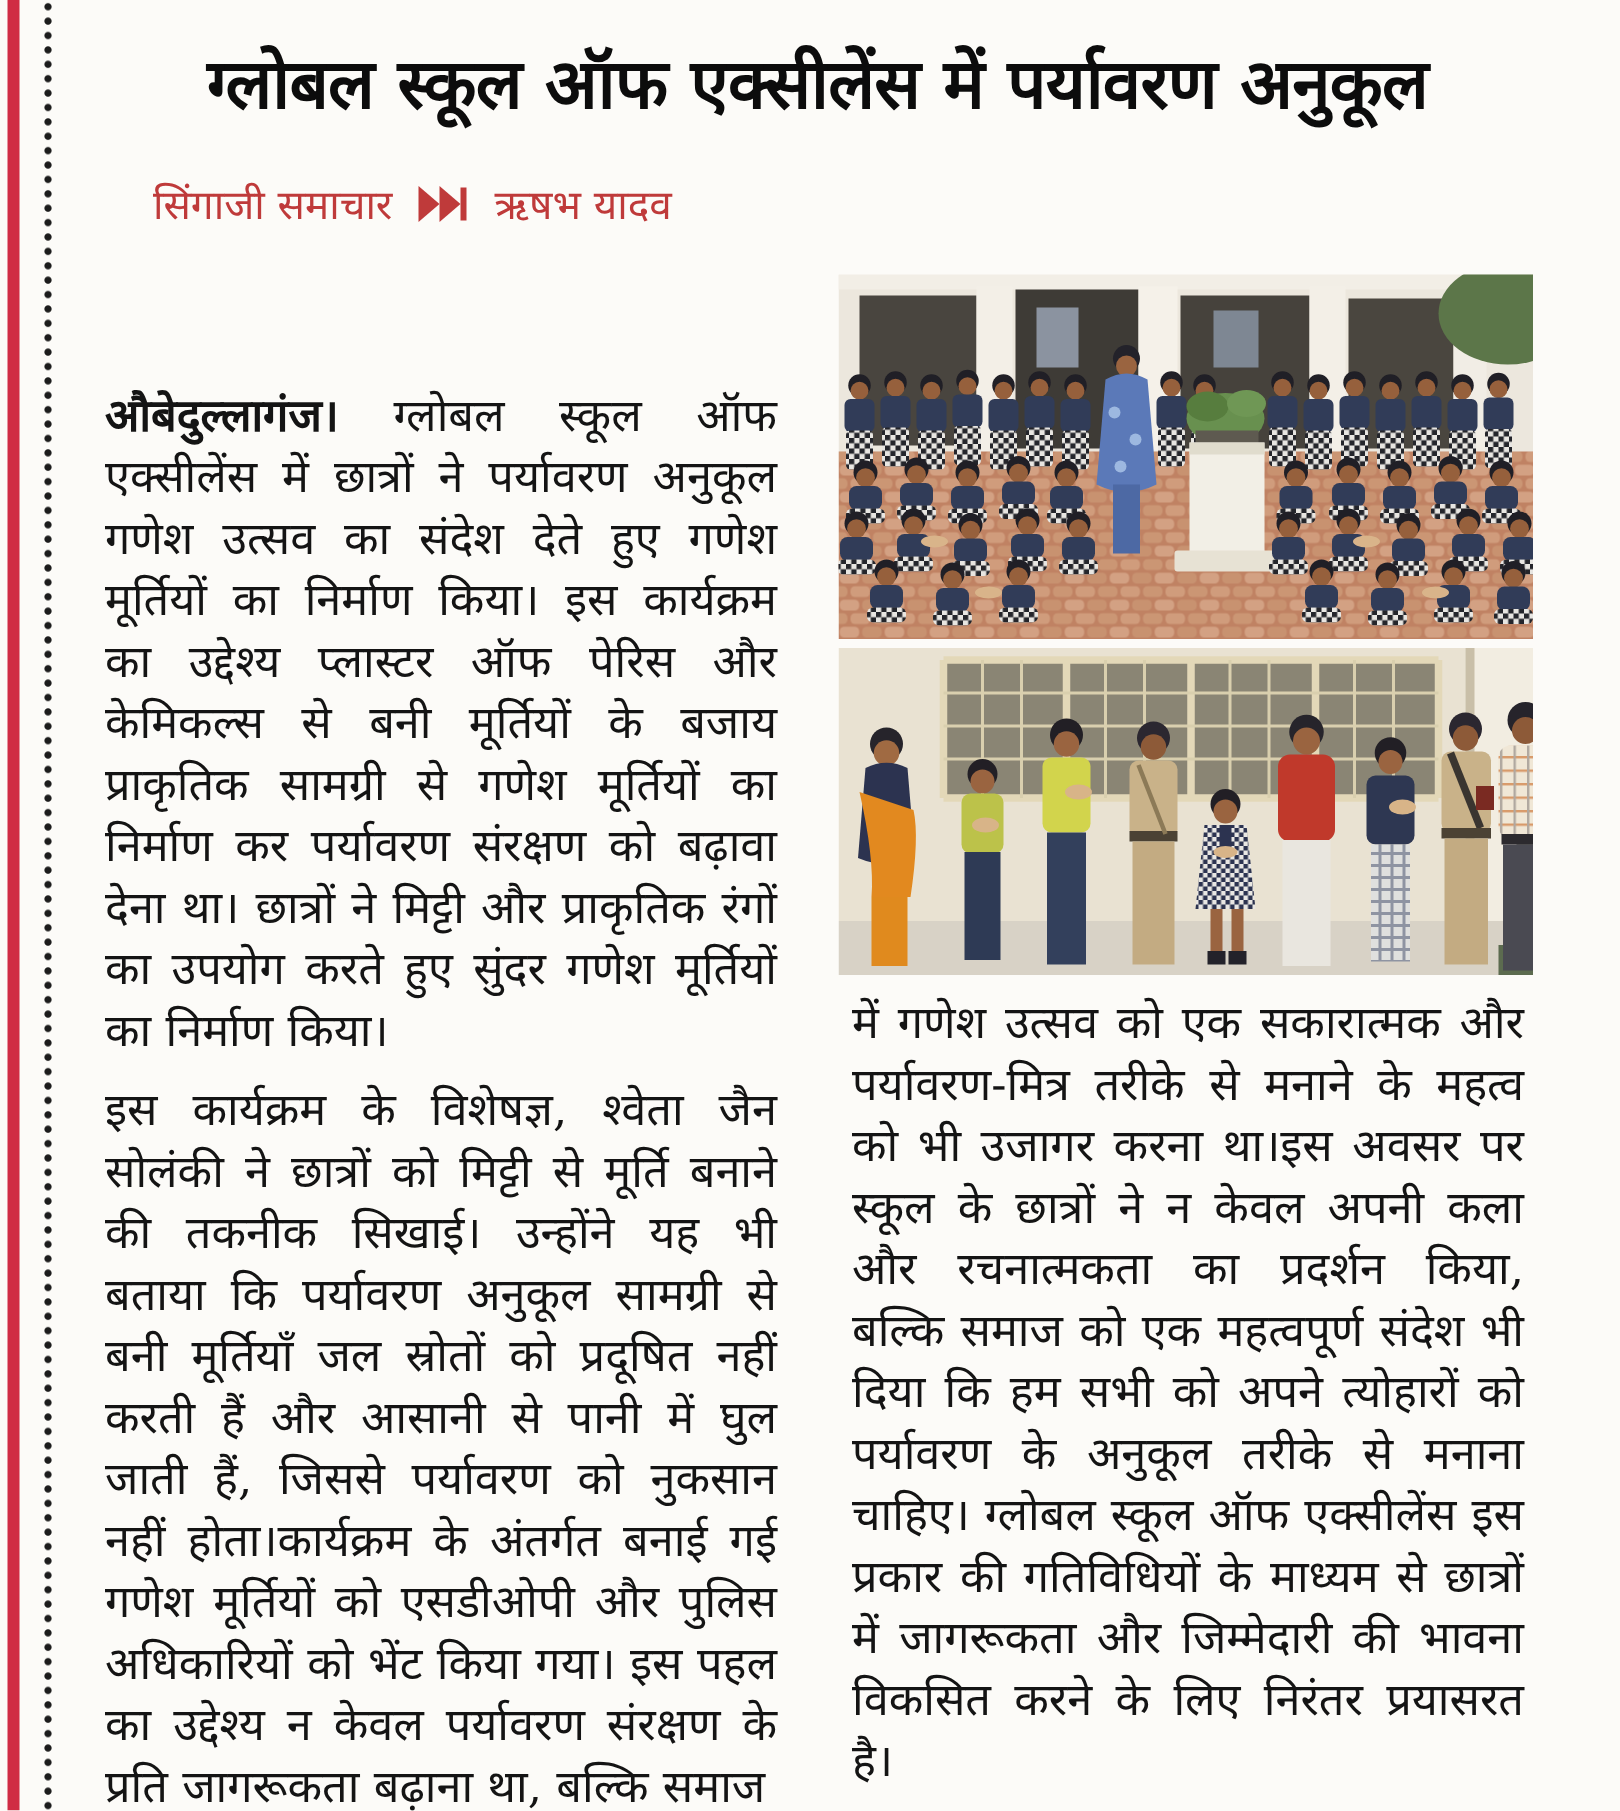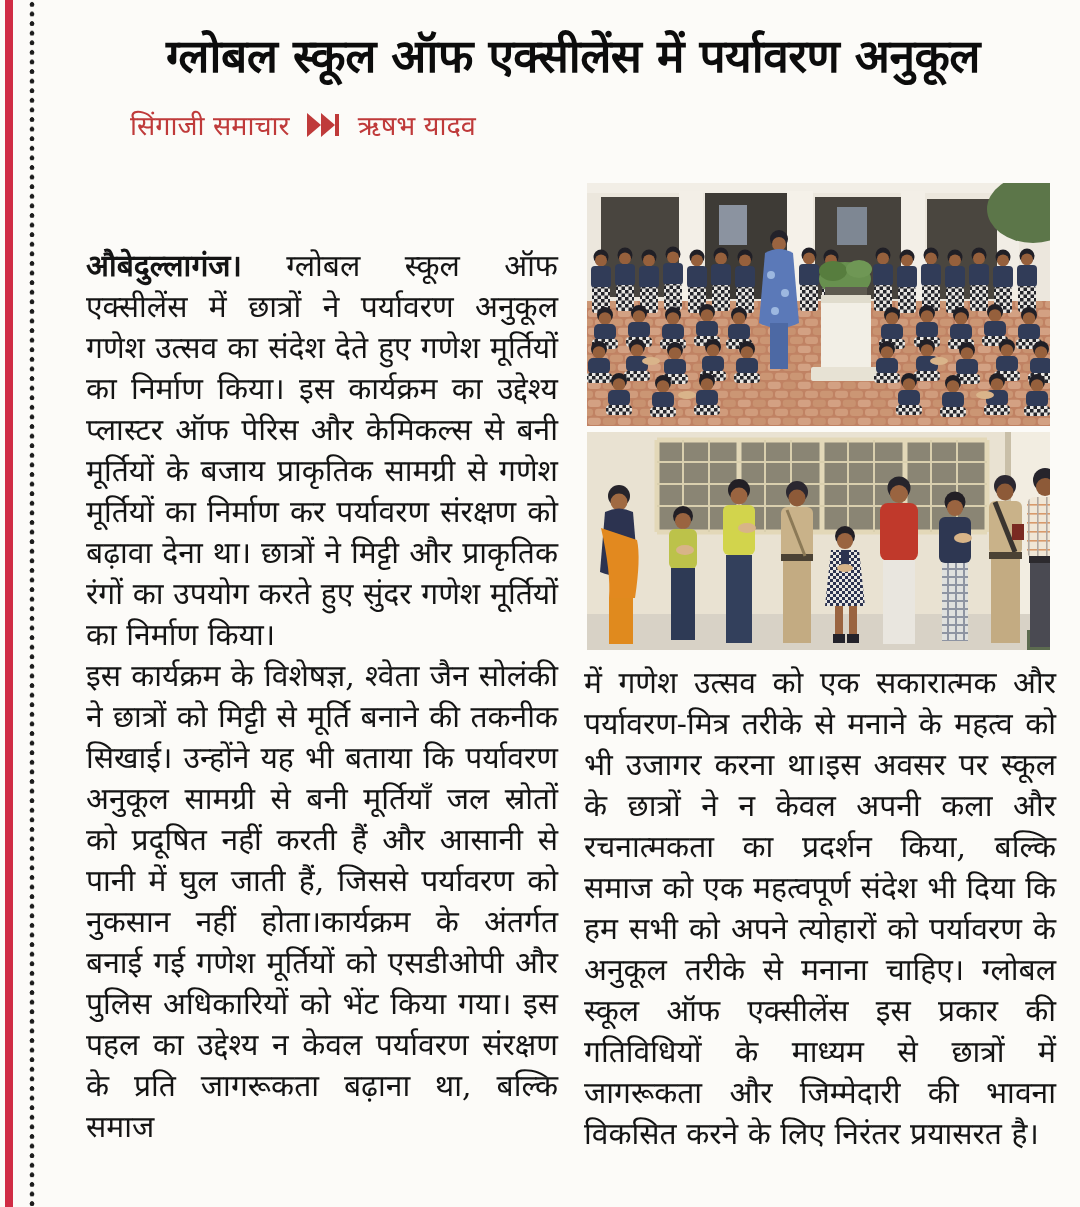--- a/index.html
+++ b/index.html
@@ -12,45 +12,45 @@
   }
   .red-rule{
     position:absolute;left:5px;top:0;width:8px;height:1207px;
     background:#d02c44;
   }
   .dotted-rule{
     position:absolute;left:28px;top:0;width:8px;height:1207px;
     background-image:radial-gradient(circle at 4px 4.5px,#1c1c1c 2.1px,rgba(0,0,0,0) 2.7px);
     background-size:8px 9.6px;background-repeat:repeat-y;
   }
-  .content{position:absolute;left:68px;top:0;width:1010px;height:896px;}
+  .content{position:absolute;left:40px;top:0;width:1010px;height:896px;}
   .headline{
     margin:0;padding:24px 6px 0 6px;
     text-align:center;
     font-weight:800;
     font-size:46px;line-height:1.42;
     letter-spacing:-0.5px;
     color:#0c0c0c;
     font-family:"DejaVu Sans", sans-serif;
   }
   .hl-line{display:block;}
   .byline{
-    margin:17px 0 0 62px;
+    margin:28px 0 0 62px;
     display:flex;align-items:center;gap:16px;
     font-size:27px;color:#bf3a3a;
   }
   .ff-icon{display:inline-flex;align-items:center;}
   .col-left{
     position:absolute;left:18px;top:245px;width:472px;
   }
   .col-right{
     position:absolute;left:516px;top:183px;width:472px;
   }
   .para{
-    margin:0;
+    margin:12px;
     font-size:30px;line-height:41px;
     text-align:justify;
     font-family:"DejaVu Serif", serif;
     color:#141414;
   }
   .dateline{font-weight:bold;}
   figure{margin:0;padding:0;}
   .photo{display:block;}
   .photo-1{margin:0 0 6px 3px;}
   .photo-2{margin:0 0 12px 3px;}

